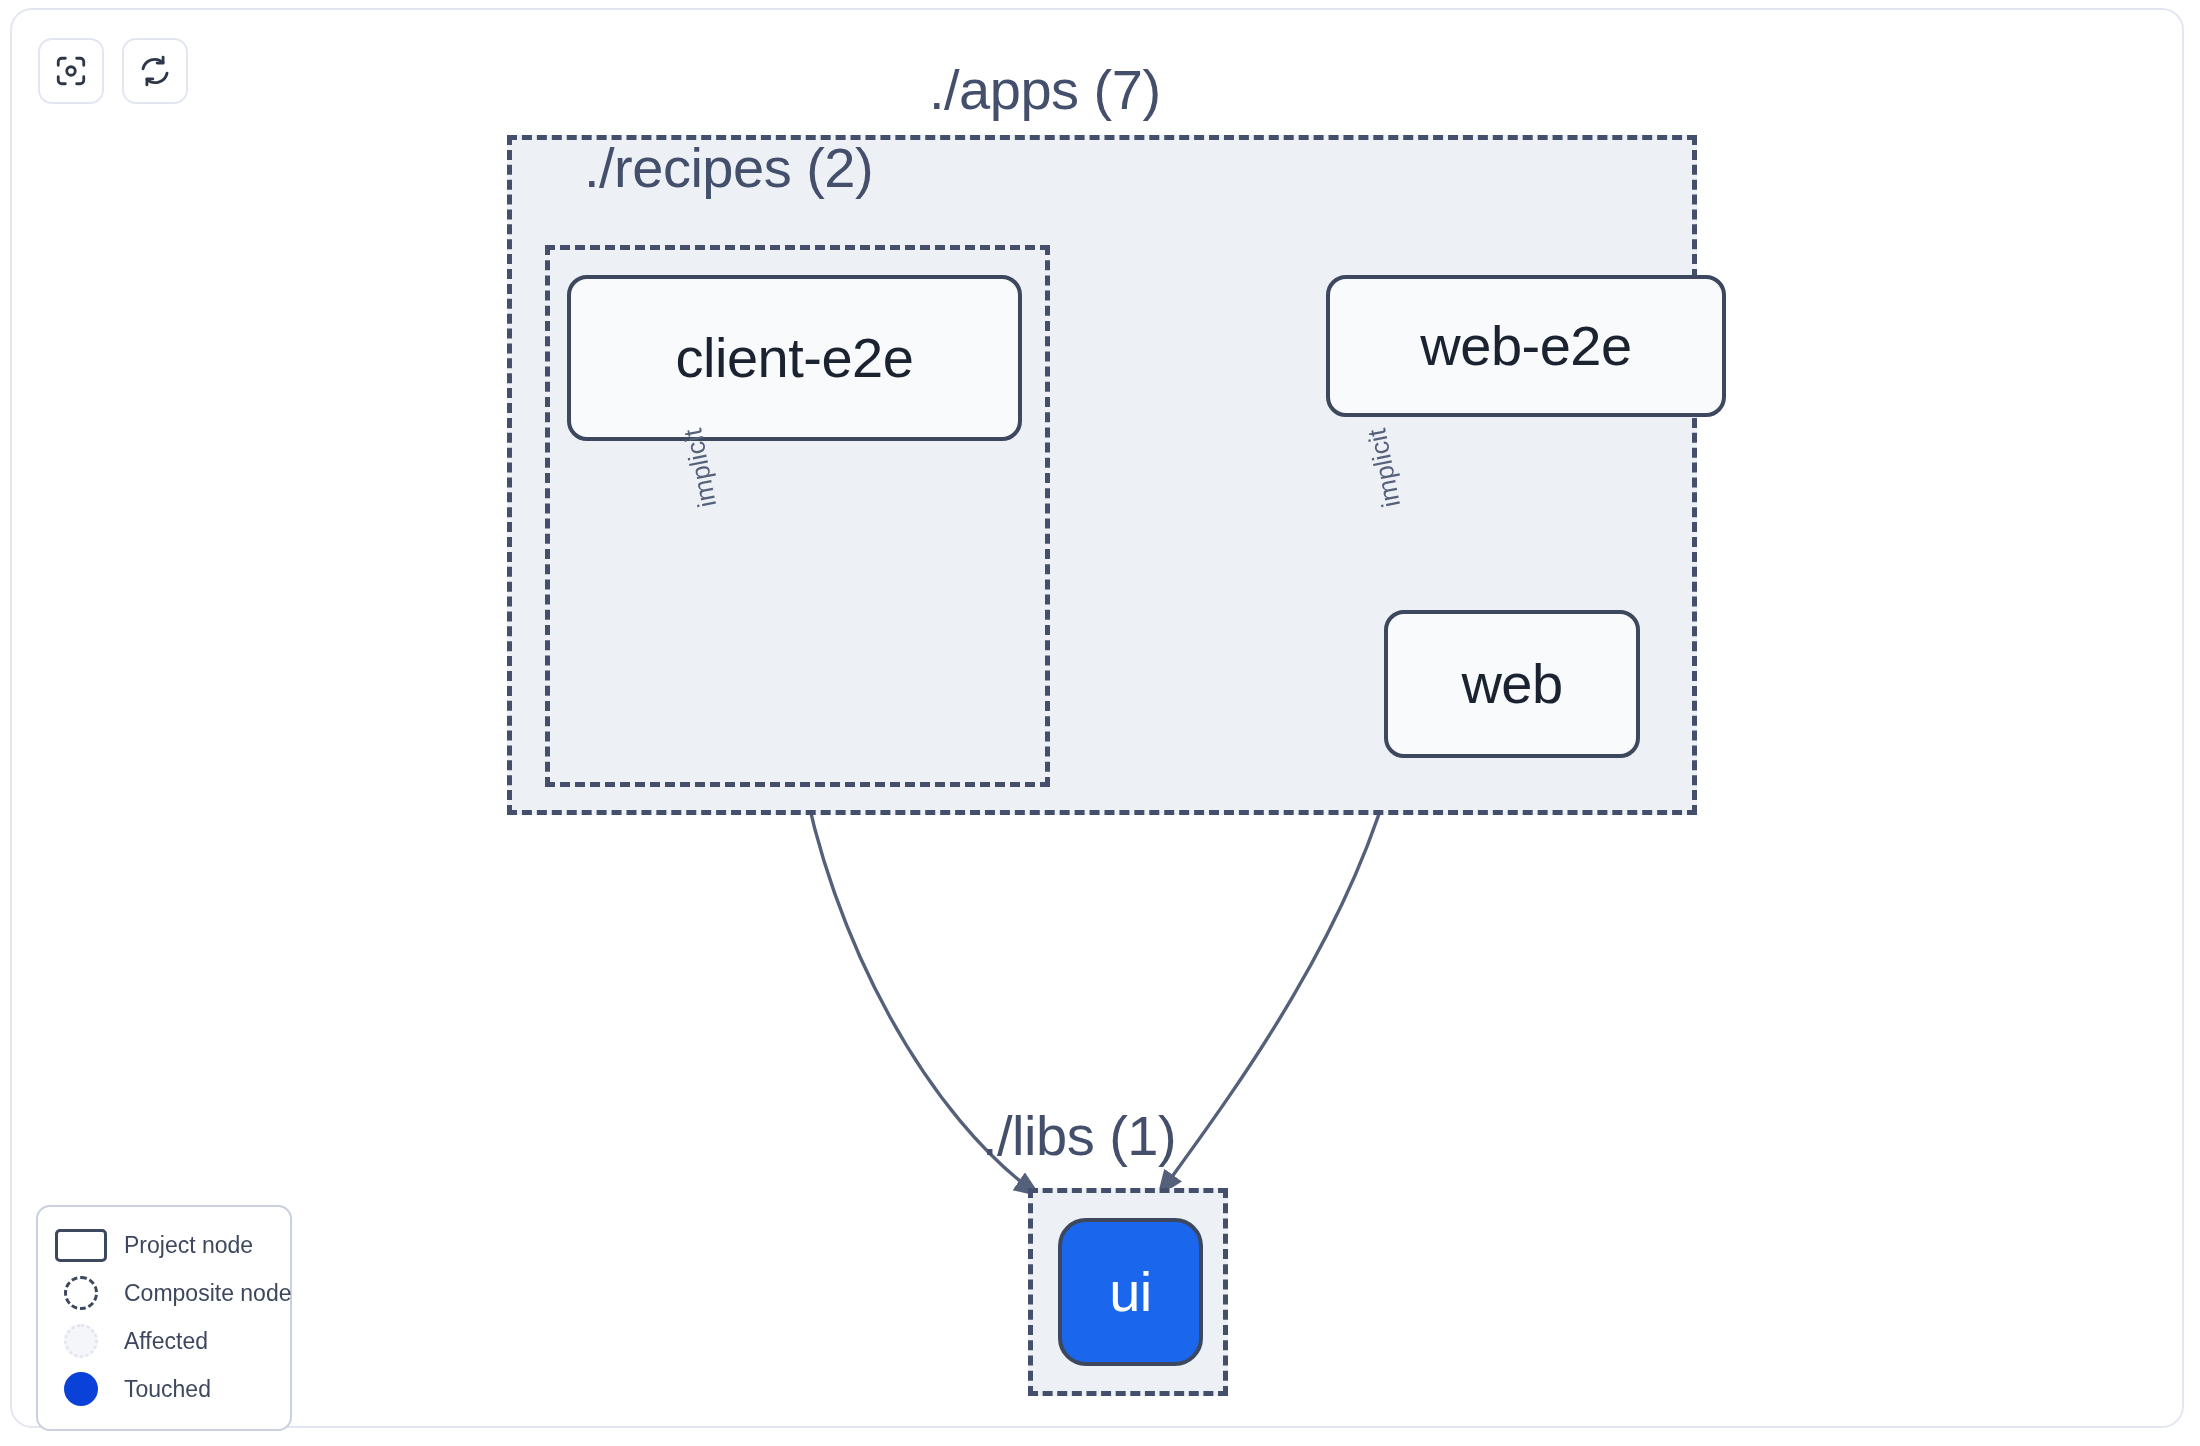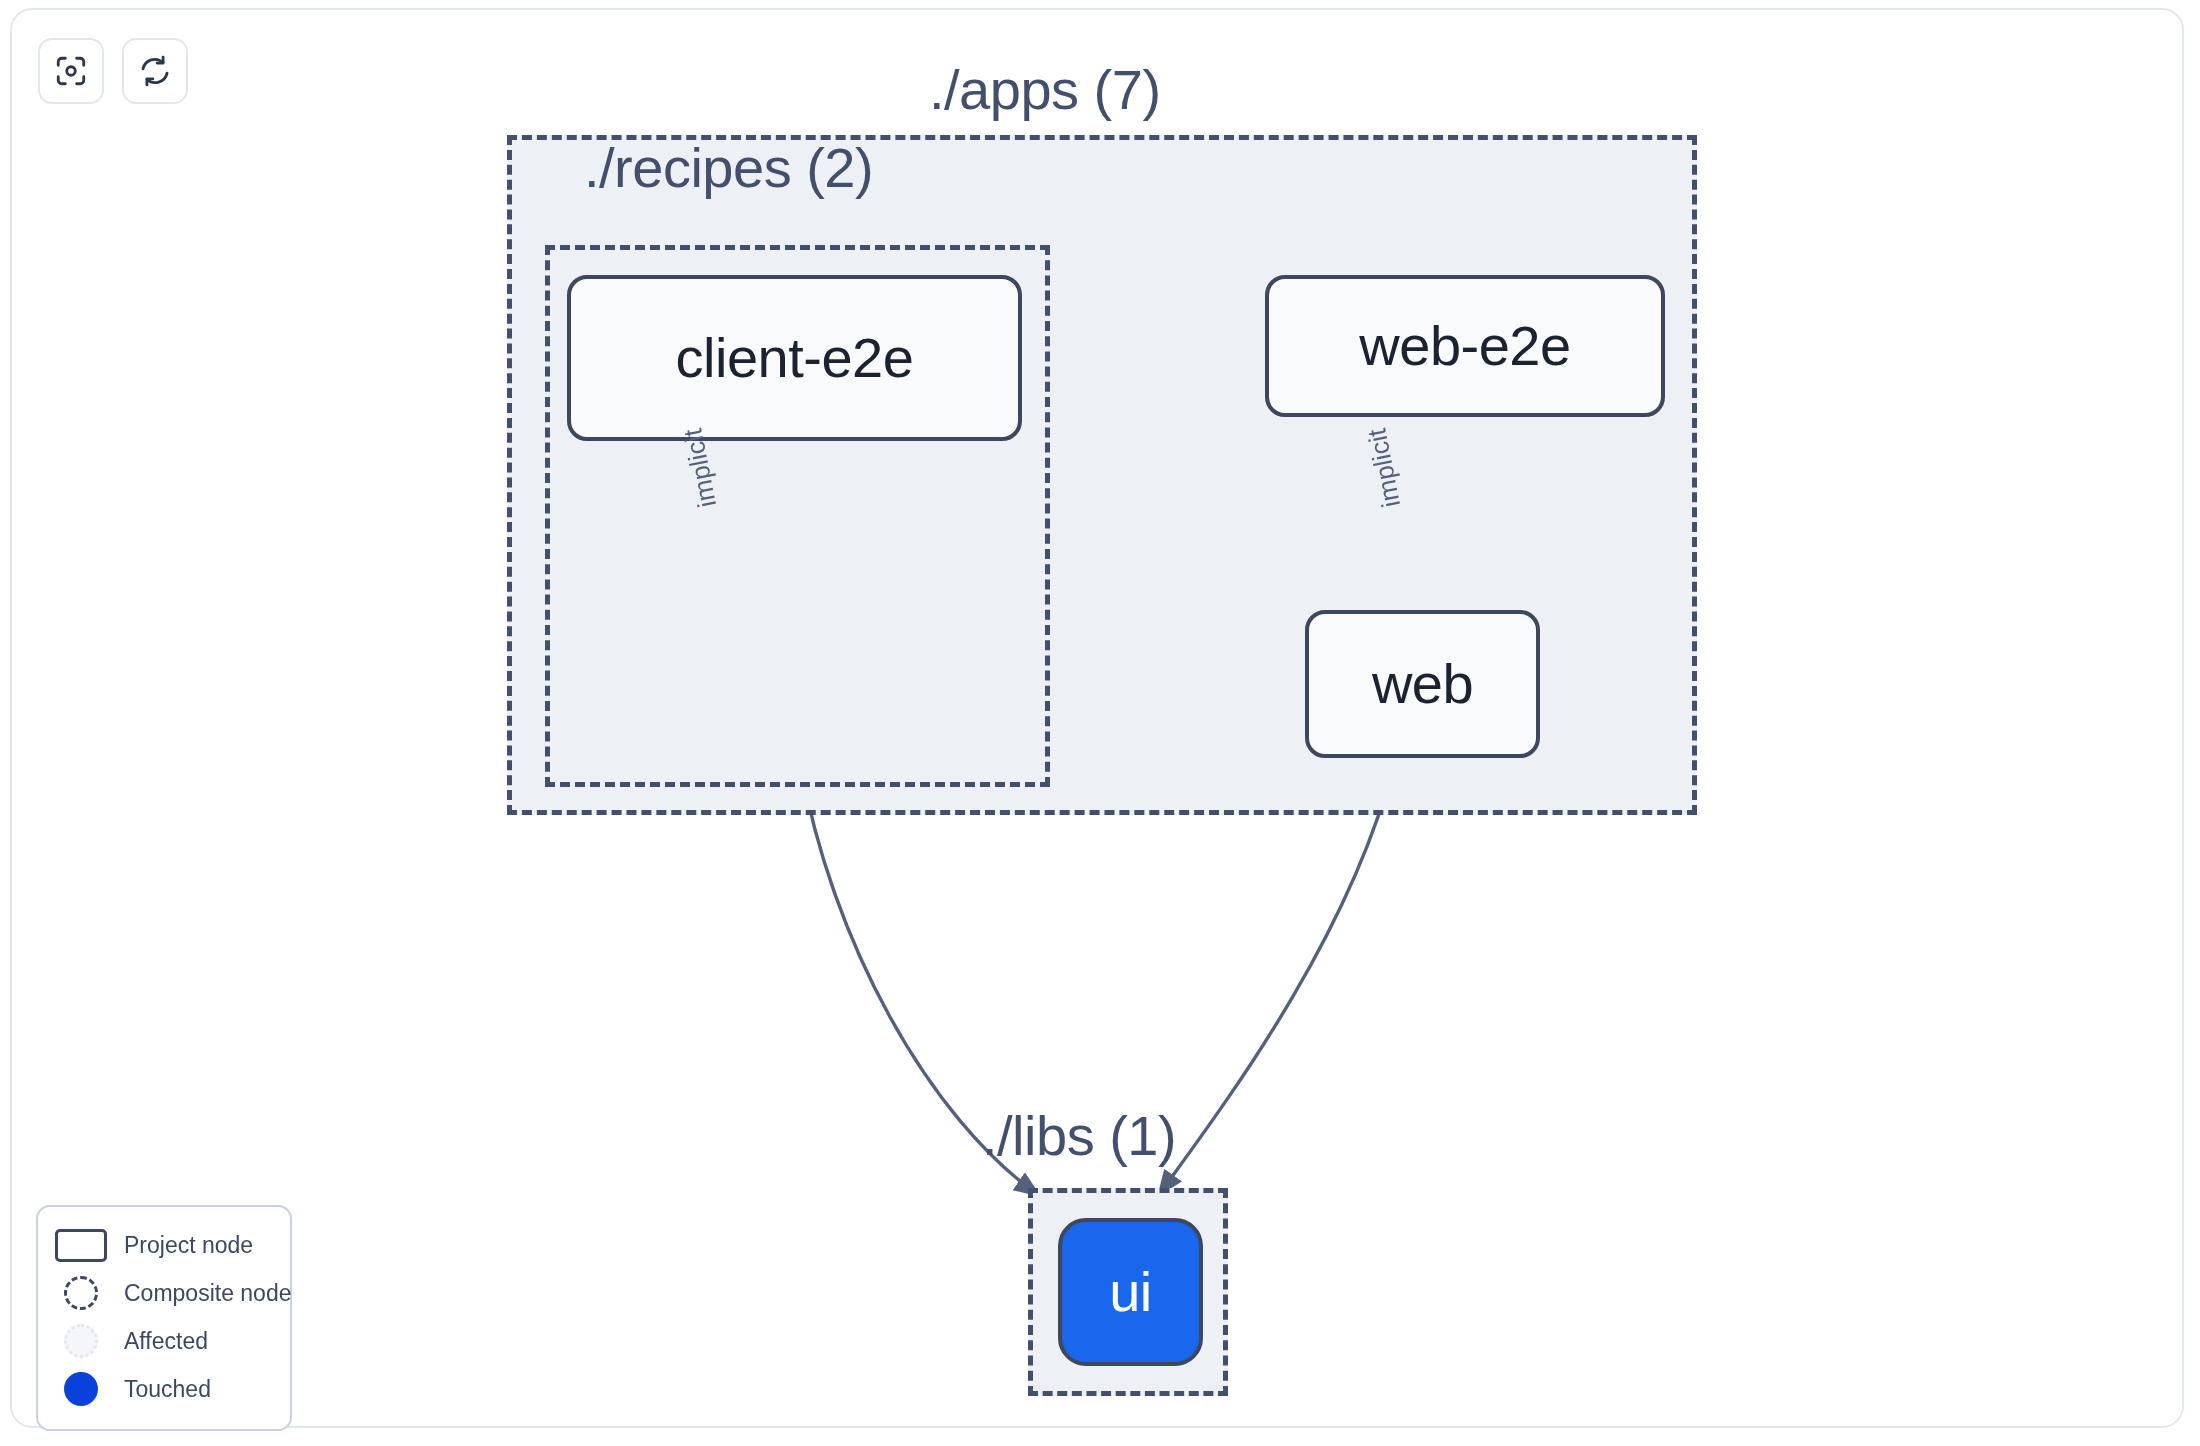--- a/index.html
+++ b/index.html
@@ -99,23 +99,23 @@
     box-sizing: border-box;
     z-index: 12;
     cursor: pointer;
     color: #1b2230;
     font-size: 56px;
     line-height: 1;
     white-space: nowrap;
     letter-spacing: -0.5px;
   }
   #node-client-e2e { left: 567px;  top: 275px;  width: 455px; height: 166px; }
-  #node-web-e2e    { left: 1265px; top: 275px;  width: 400px; height: 142px; }
+  #node-web-e2e    { left: 1326px; top: 275px;  width: 400px; height: 142px; }
   #node-client     { left: 649px;  top: 610px;  width: 290px; height: 148px; }
-  #node-web        { left: 1305px; top: 610px;  width: 235px; height: 148px; }
+  #node-web        { left: 1384px; top: 610px;  width: 256px; height: 148px; }
   #node-ui {
     left: 1058px; top: 1218px; width: 145px; height: 148px;
     background: #1a66ed;
     color: #ffffff;
     border-radius: 28px;
   }
 
   
   .edge-label {
     position: absolute;

